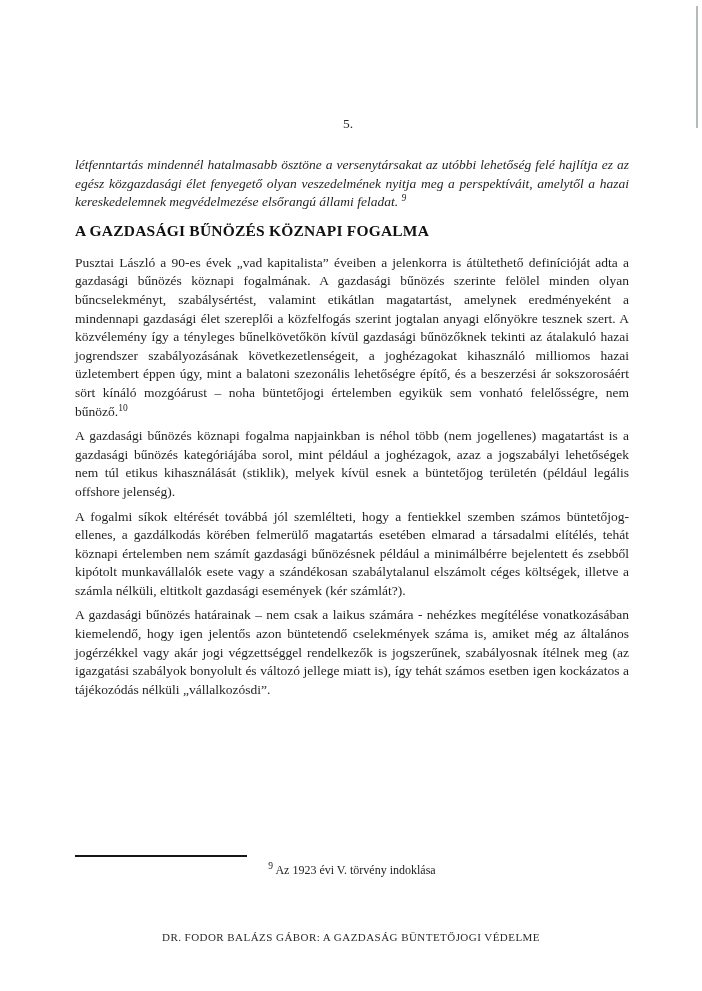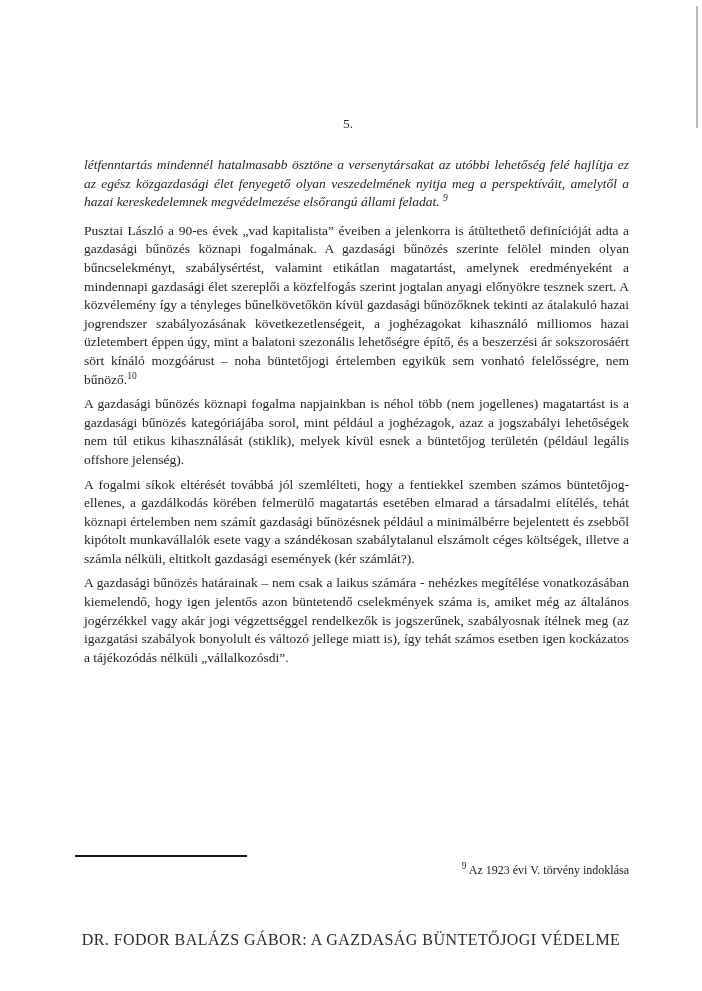--- a/index.html
+++ b/index.html
@@ -25,21 +25,21 @@
     font-size: 13.5px;
     color: #262626;
   }
   .content {
     position: absolute;
     left: 75px;
     right: 73px;
     top: 156px;
   }
   .para {
-    margin: 0 0 6px 9px;
+    margin: 0 0 6px 0;
     font-size: 13.5px;
     line-height: 18.6px;
     text-align: justify;
     color: #1f1f1f;
   }
   .para.italic {
     font-style: italic;
     margin-bottom: 10px;
   }
   .section-heading {
@@ -54,37 +54,37 @@
     line-height: 0;
     vertical-align: super;
   }
   .footnote-block {
     position: absolute;
     left: 75px;
     right: 73px;
     top: 855px;
     font-size: 12px;
     line-height: 16.5px;
-    text-align: right;
+    text-align: center;
     color: #222222;
   }
   .footnote-separator {
     width: 172px;
     border: 0;
     border-top: 2px solid #161616;
     margin: 0 0 5px 0;
   }
   .footnote { margin: 0; }
   .page-footer {
     position: absolute;
     left: 0;
     right: 0;
     top: 931px;
     text-align: center;
-    font-size: 16px;
+    font-size: 11px;
     letter-spacing: 0.45px;
     color: #2a2a2a;
   }
   .scan-artifact-line {
     position: absolute;
     left: 696px;
     top: 6px;
     width: 2px;
     height: 122px;
     background: #b3bcb8;
@@ -96,20 +96,21 @@
 <div class="page">
 
   <div class="page-number">5.</div>
 
   <div class="scan-artifact-line"></div>
 
   <div class="content">
 
     <p class="para italic"><span>létfenntartás mindennél hatalmasabb ösztöne a versenytársakat az utóbbi lehetőség felé hajlítja ez az egész közgazdasági élet fenyegető olyan veszedelmének nyitja meg a perspektíváit, amelytől a hazai kereskedelemnek megvédelmezése elsőrangú állami feladat. </span><sup class="fn-ref">9</sup></p>
 
+    <h2 class="section-heading">A GAZDASÁGI BŰNÖZÉS KÖZNAPI FOGALMA</h2>
 
 
     <p class="para"><span>Pusztai László a 90-es évek „vad kapitalista” éveiben a jelenkorra is átültethető definícióját adta a gazdasági bűnözés köznapi fogalmának. A gazdasági bűnözés szerinte felölel minden olyan bűncselekményt, szabálysértést, valamint etikátlan magatartást, amelynek eredményeként a mindennapi gazdasági élet szereplői a közfelfogás szerint jogtalan anyagi előnyökre tesznek szert. A közvélemény így a tényleges bűnelkövetőkön kívül gazdasági bűnözőknek tekinti az átalakuló hazai jogrendszer szabályozásának következetlenségeit, a joghézagokat kihasználó milliomos hazai üzletembert éppen úgy, mint a balatoni szezonális lehetőségre építő, és a beszerzési ár sokszorosáért sört kínáló mozgóárust – noha büntetőjogi értelemben egyikük sem vonható felelősségre, nem bűnöző.</span><sup class="fn-ref">10</sup></p>
 
     <p class="para">A gazdasági bűnözés köznapi fogalma napjainkban is néhol több (nem jogellenes) magatartást is a gazdasági bűnözés kategóriájába sorol, mint például a joghézagok, azaz a jogszabályi lehetőségek nem túl etikus kihasználását (stiklik), melyek kívül esnek a büntetőjog területén (például legális offshore jelenség).</p>
 
     <p class="para">A fogalmi síkok eltérését továbbá jól szemlélteti, hogy a fentiekkel szemben számos büntetőjog-ellenes, a gazdálkodás körében felmerülő magatartás esetében elmarad a társadalmi elítélés, tehát köznapi értelemben nem számít gazdasági bűnözésnek például a minimálbérre bejelentett és zsebből kipótolt munkavállalók esete vagy a szándékosan szabálytalanul elszámolt céges költségek, illetve a számla nélküli, eltitkolt gazdasági események (kér számlát?).</p>
 
     <p class="para">A gazdasági bűnözés határainak – nem csak a laikus számára - nehézkes megítélése vonatkozásában kiemelendő, hogy igen jelentős azon büntetendő cselekmények száma is, amiket még az általános jogérzékkel vagy akár jogi végzettséggel rendelkezők is jogszerűnek, szabályosnak ítélnek meg (az igazgatási szabályok bonyolult és változó jellege miatt is), így tehát számos esetben igen kockázatos a tájékozódás nélküli „vállalkozósdi”.</p>
 

